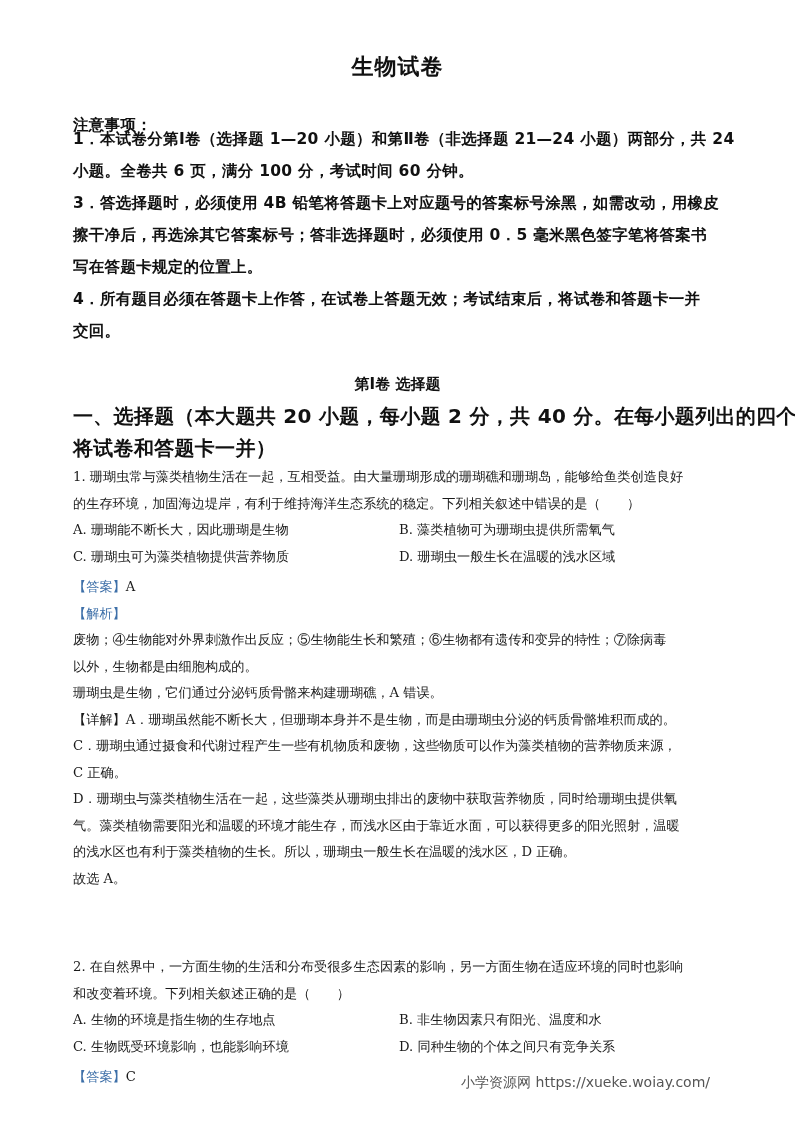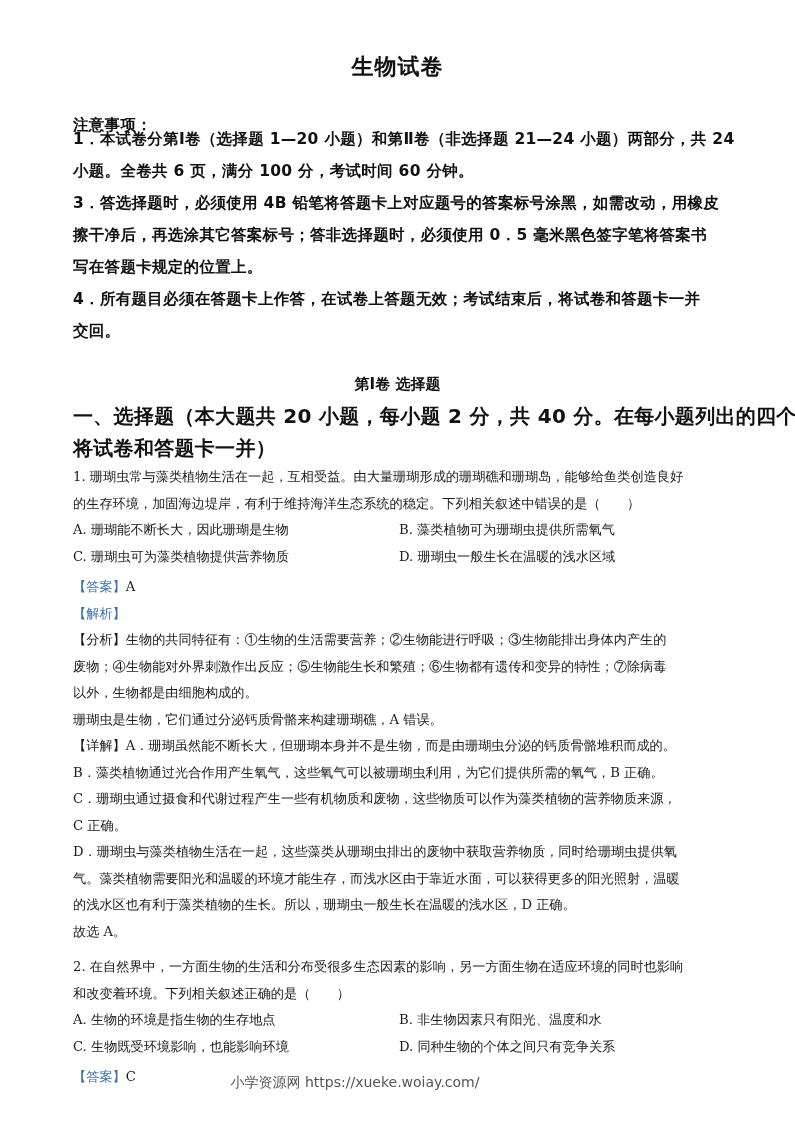--- a/index.html
+++ b/index.html
@@ -101,21 +101,21 @@
     .q1-ans { top: 574px; }
     .q1-analysis { top: 627px; }
     .q2 { top: 954px; }
     .q2-opts { top: 1007px; }
     .q2-ans { top: 1064px; }
     .watermark {
       position: absolute;
       left: 0;
       width: 710px;
       top: 1071px;
-      text-align: center;
+      text-align: right;
       font-family: "DejaVu Sans", "Liberation Sans", sans-serif;
       font-size: 14px;
       color: #555555;
       line-height: 22px;
     }
   </style>
 </head>
 <body>
 
 <div class="page">
@@ -158,30 +158,26 @@
   <div class="block q1-ans">
     <div class="q-text">
       <span class="label-blue">【答案】</span><span>A</span>
     </div>
     <div class="q-text">
       <span class="label-blue">【解析】</span>
     </div>
   </div>
 
   <div class="block q1-analysis">
-    <div class="q-text">
-      <span class="label-black">【分析】</span><span>生物的共同特征有：①生物的生活需要营养；②生物能进行呼吸；③生物能排出身体内产生的</span>
-    </div>
     <div class="q-text">废物；④生物能对外界刺激作出反应；⑤生物能生长和繁殖；⑥生物都有遗传和变异的特性；⑦除病毒</div>
     <div class="q-text">以外，生物都是由细胞构成的。</div>
     <div class="q-text">珊瑚虫是生物，它们通过分泌钙质骨骼来构建珊瑚礁，A 错误。</div>
     <div class="q-text">
       <span class="label-black">【详解】</span><span>A．珊瑚虽然能不断长大，但珊瑚本身并不是生物，而是由珊瑚虫分泌的钙质骨骼堆积而成的。</span>
     </div>
-    <div class="q-text">B．藻类植物通过光合作用产生氧气，这些氧气可以被珊瑚虫利用，为它们提供所需的氧气，B 正确。</div>
     <div class="q-text">C．珊瑚虫通过摄食和代谢过程产生一些有机物质和废物，这些物质可以作为藻类植物的营养物质来源，</div>
     <div class="q-text">C 正确。</div>
     <div class="q-text">D．珊瑚虫与藻类植物生活在一起，这些藻类从珊瑚虫排出的废物中获取营养物质，同时给珊瑚虫提供氧</div>
     <div class="q-text">气。藻类植物需要阳光和温暖的环境才能生存，而浅水区由于靠近水面，可以获得更多的阳光照射，温暖</div>
     <div class="q-text">的浅水区也有利于藻类植物的生长。所以，珊瑚虫一般生长在温暖的浅水区，D 正确。</div>
     <div class="q-text">故选 A。</div>
   </div>
 
   <div class="block q2">
     <div class="q-text">2. 在自然界中，一方面生物的生活和分布受很多生态因素的影响，另一方面生物在适应环境的同时也影响</div>

